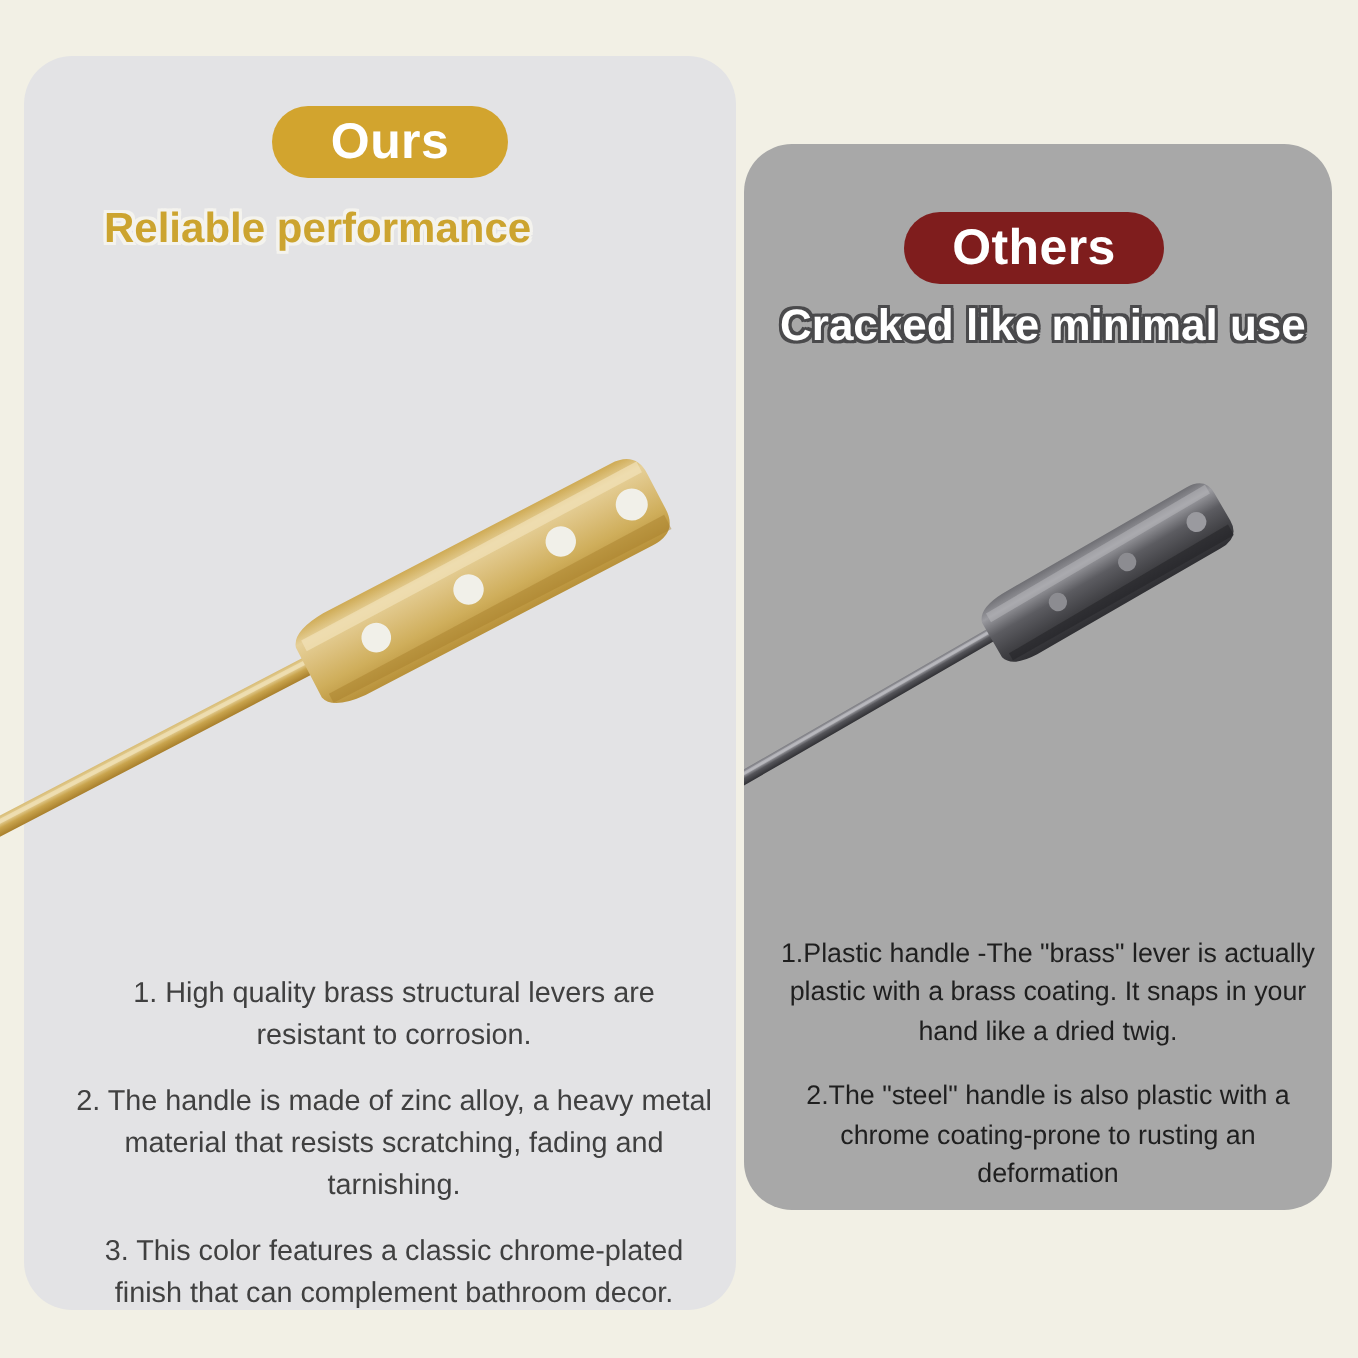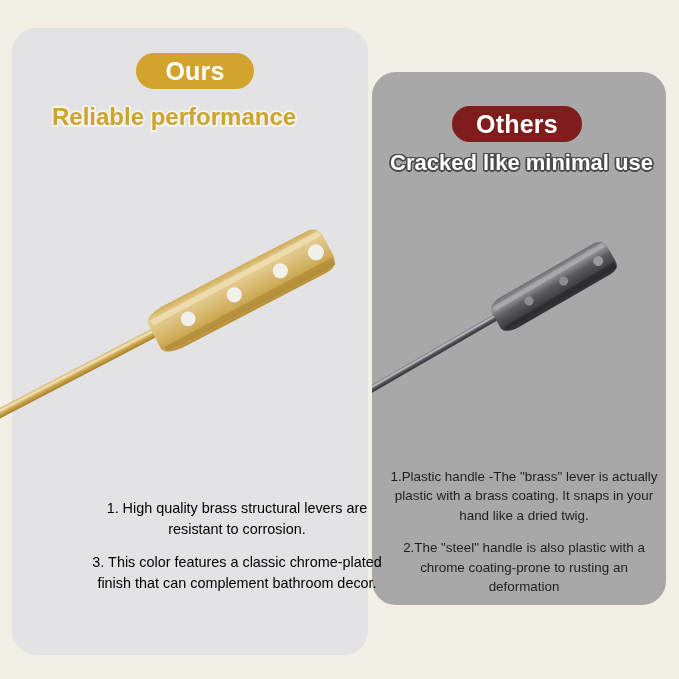--- a/index.html
+++ b/index.html
@@ -80,21 +80,21 @@
   
   .subhead {
     position: absolute;
     font-weight: bold;
     white-space: nowrap;
     z-index: 6;
   }
   #subhead-ours {
     left: 52px;
     top: 103px;
-    font-size: 24px;
+    font-size: 21px;
     color: #cca42f;
     text-shadow:
       -1.5px -1.5px 0 #f4f3ee,  1.5px -1.5px 0 #f4f3ee,
       -1.5px  1.5px 0 #f4f3ee,  1.5px  1.5px 0 #f4f3ee,
        0px   -1.6px 0 #f4f3ee,  0px    1.6px 0 #f4f3ee,
       -1.6px  0px   0 #f4f3ee,  1.6px  0px   0 #f4f3ee;
   }
   #subhead-others {
     left: 390px;
     top: 150px;
@@ -128,26 +128,25 @@
   }
   .photo svg { display: block; width: 100%; height: 100%; }
 
   
   .feature-list {
     position: absolute;
     z-index: 6;
   }
   #features-ours {
     left: 38px;
-    top: 498px;
+    top: 487px;
     width: 318px;
     font-size: 14.4px;
     line-height: 1.46;
-    color: #000000;
-    margin-left: 40px;
+    color: #404040;
   }
   #features-others {
     left: 388px;
     top: 467px;
     width: 272px;
     font-size: 13.4px;
     line-height: 1.45;
     color: #1f1f1f;
   }
   .feature-list p {
@@ -243,20 +242,21 @@
   <div class="badge" id="badge-ours">Ours</div>
 
   <div class="badge" id="badge-others">Others</div>
 
   <div class="subhead" id="subhead-ours">Reliable performance</div>
 
   <div class="subhead" id="subhead-others">Cracked like minimal use</div>
 
   <div class="feature-list" id="features-ours">
     <p>1. High quality brass structural levers are resistant to corrosion.</p>
+    <p>2. The handle is made of zinc alloy, a heavy metal material that resists scratching, fading and tarnishing.</p>
     <p>3. This color features a classic chrome-plated finish that can complement bathroom decor.</p>
   </div>
 
   <div class="feature-list" id="features-others">
     <p>1.Plastic handle -The "brass" lever is actually plastic with a brass coating. It snaps in your hand like a dried twig.</p>
     <p>2.The "steel" handle is also plastic with a chrome coating-prone to rusting an deformation</p>
   </div>
 
 </div>
 

